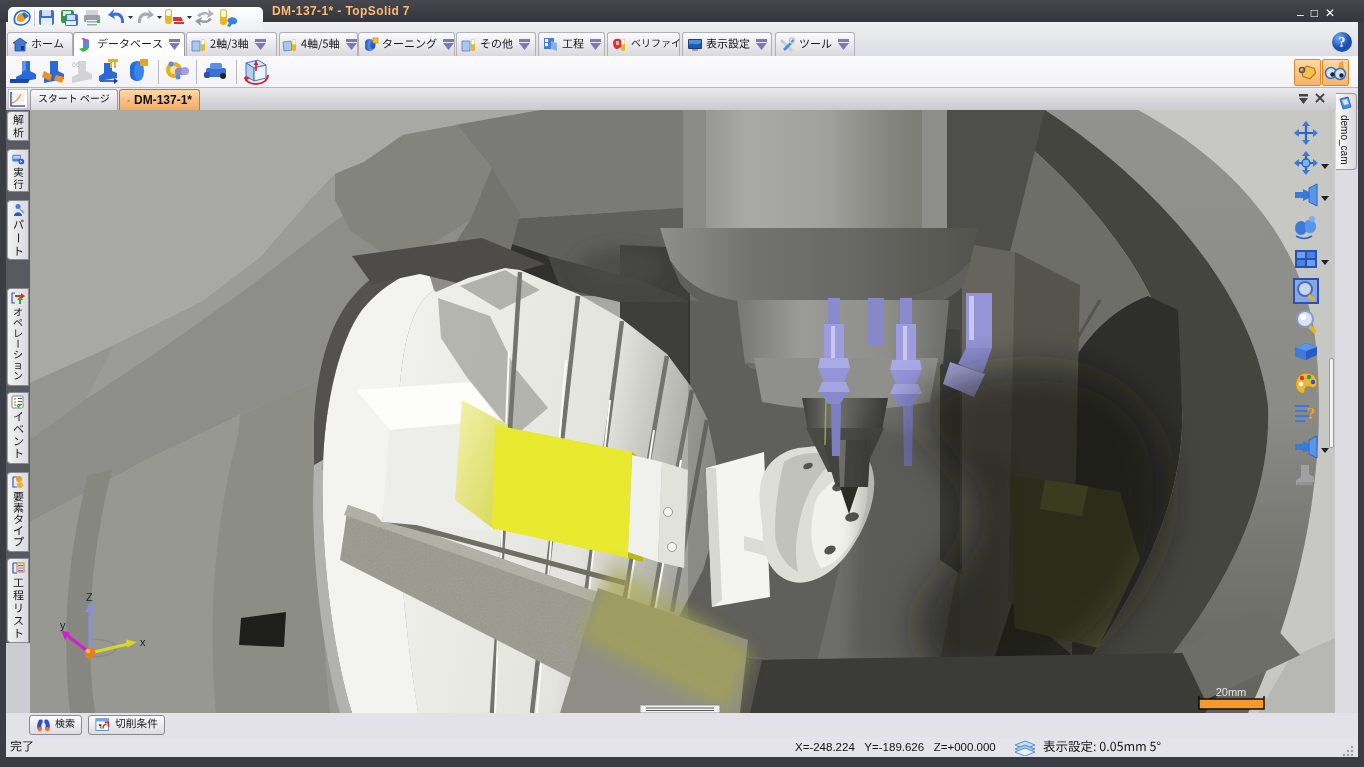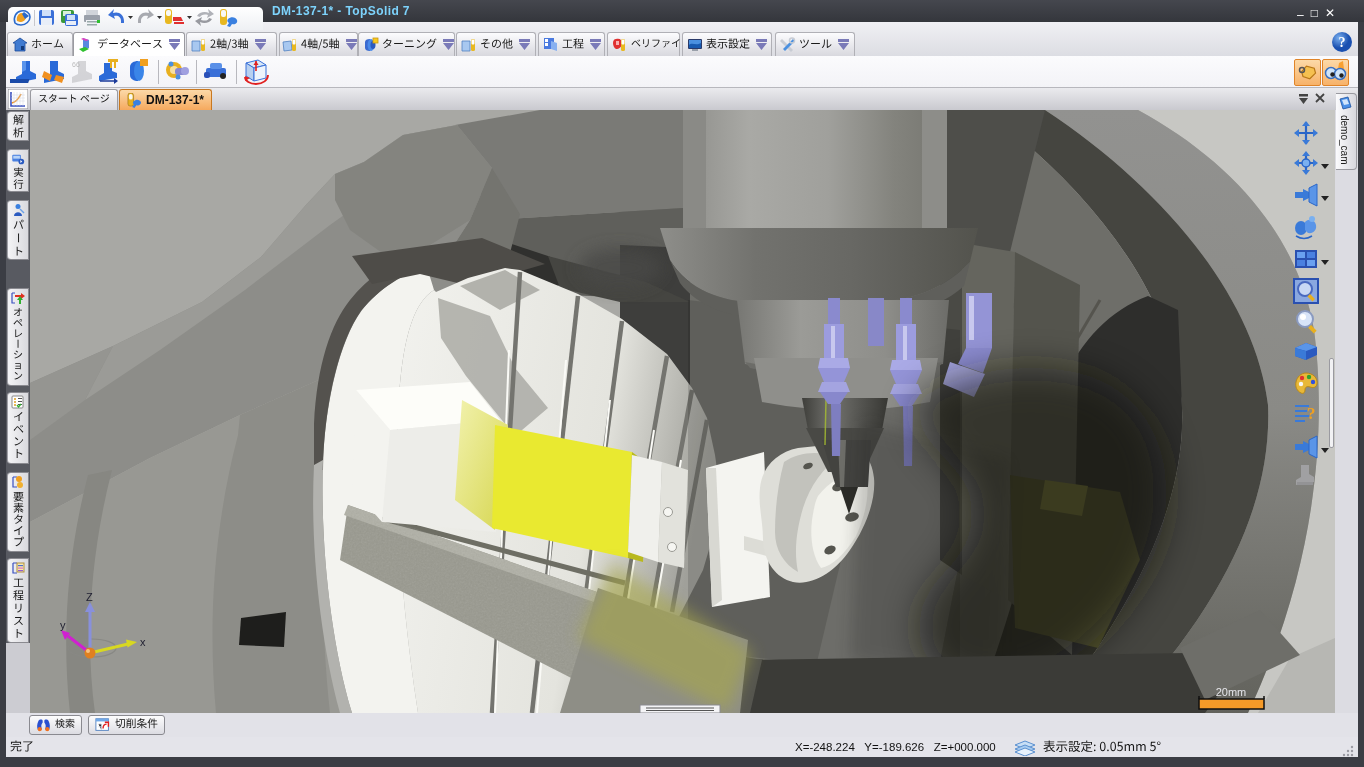--- a/index.html
+++ b/index.html
@@ -1,19 +1,19 @@
 <!DOCTYPE html>
 <html><head><meta charset="utf-8"><style>
 *{margin:0;padding:0;box-sizing:border-box}
 html,body{width:1364px;height:767px;overflow:hidden}
 body{font-family:"Liberation Sans",sans-serif;background:#3b3d44;position:relative}
 .abs{position:absolute}
 #titlebar{left:0;top:0;width:1364px;height:22px;background:linear-gradient(#45474e,#34363c)}
 #qat{left:8px;top:7px;width:255px;height:23px;background:linear-gradient(#ffffff,#eef0f4);border-radius:5px 5px 0 0;z-index:5}
-#title{left:272px;top:4px;color:#7dd3fc;font-weight:bold;font-size:12px;letter-spacing:.4px;font-family:"Liberation Sans",sans-serif}
+#title{left:272px;top:4px;color:#fdba74;font-weight:bold;font-size:12px;letter-spacing:.4px;font-family:"Liberation Sans",sans-serif}
 #winbtns{left:1297px;top:6px;color:#fff;display:flex;gap:7px;font-size:12px}
 #ribrow{left:0;top:22px;width:1364px;height:34px;background:linear-gradient(#f0f0f4,#dcdde3)}
 #toolrow{left:0;top:56px;width:1364px;height:32px;background:linear-gradient(#fbfbfd,#f3f3f7);border-bottom:1px solid #b7b7bd}
 #tabrow{left:0;top:88px;width:1364px;height:22px;background:linear-gradient(#eaeaee,#c9c9cf)}
 .rtab{position:absolute;top:32px;height:24px;white-space:nowrap;border:1px solid #b0b0b6;border-bottom:none;border-radius:3px 3px 0 0;background:linear-gradient(#fcfcfe,#d8d8de);display:flex;align-items:center;padding:0 4px}
 .rtab.sel{background:#fff;border-color:#9a9aa0;height:24px}
 .chev{width:13px;height:11px;margin-left:5px;flex:none}
 .rtab svg{flex:none}
 .ricon{width:16px;height:16px;margin-right:3px;flex:none}
 .dtab{position:absolute;top:89px;height:21px;border:1px solid #9a9aa0;border-bottom:none;border-radius:3px 3px 0 0;display:flex;align-items:center;font-size:12px;padding:0 7px;color:#111}
@@ -307,21 +307,21 @@
     <rect x="0" y="0" width="20" height="20" fill="#fff" stroke="#8a8a90"></rect>
     <path d="M3,3 L3,17 L17,17" stroke="#3a50c0" stroke-width="1.6" fill="none"></path>
     <path d="M4,14 C8,13 11,9 13,5" stroke="#f09020" stroke-width="1.6" fill="none"></path>
     <path d="M6,3 l0,14 M9,3 l0,14 M12,3 l0,14 M15,3 l0,14 M3,6 l14,0 M3,9 l14,0 M3,12 l14,0" stroke="#d0d4e0" stroke-width=".5"></path>
   </svg>
 <div class="dtab" style="left:30px;width:88px;background:linear-gradient(#fafafc,#d8d8de)">
     <svg style="position:relative;top:0px;left:0px;" width="87" height="16" viewBox="0 0 87 16">
       <path d="M9.6 2.532 8.988 2.064C8.796 2.1240000000000006 8.484 2.16 8.088000000000001 2.16C7.644 2.16 3.936 2.16 3.456 2.16C3.096 2.16 2.412 2.112 2.244 2.088000000000001V3.1800000000000006C2.376 3.168 3.036 3.12 3.456 3.12C3.876 3.12 7.704 3.12 8.136000000000001 3.12C7.836 4.1160000000000005 6.96 5.532 6.144 6.456C4.908 7.836 3.132 9.264000000000001 1.2 10.02L1.968 10.824C3.744 10.02 5.364 8.700000000000001 6.648000000000001 7.32C7.872 8.412 9.144 9.816 9.948 10.884L10.788 10.164C10.008000000000001 9.216000000000001 8.544 7.656000000000001 7.284 6.5760000000000005C8.136000000000001 5.496 8.892 4.0920000000000005 9.3 3.0600000000000005C9.372 2.8920000000000003 9.528 2.628 9.6 2.532Z M18.432000000000002 1.1400000000000006 17.34 0.7919999999999998C17.268 1.104000000000001 17.076 1.524000000000001 16.956 1.7400000000000002C16.392 2.8320000000000007 15.168 4.632000000000001 13.104 5.916L13.908 6.54C15.252 5.6160000000000005 16.32 4.44 17.088 3.3600000000000003H21.144C20.904 4.344 20.292 5.640000000000001 19.512 6.684000000000001C18.672 6.096 17.772 5.5200000000000005 16.98 5.064L16.332 5.724C17.1 6.204000000000001 18.012 6.828 18.876 7.452C17.796 8.616 16.259999999999998 9.72 14.232 10.344000000000001L15.096 11.088000000000001C17.124 10.332 18.6 9.228 19.668 8.040000000000001C20.16 8.436 20.616 8.808 20.976 9.132000000000001L21.684 8.304C21.3 7.992000000000001 20.82 7.620000000000001 20.316000000000003 7.248C21.228 6.024 21.875999999999998 4.62 22.188000000000002 3.516C22.259999999999998 3.3240000000000007 22.368000000000002 3.0360000000000005 22.476 2.8680000000000003L21.684 2.388C21.48 2.4719999999999995 21.216 2.508000000000001 20.892 2.508000000000001H17.64L17.892 2.0760000000000005C18.012 1.8599999999999994 18.228 1.452 18.432000000000002 1.1400000000000006Z M25.224 5.364000000000001V6.54C25.596 6.5040000000000004 26.232 6.48 26.892 6.48C27.792 6.48 32.58 6.48 33.480000000000004 6.48C34.019999999999996 6.48 34.524 6.5280000000000005 34.763999999999996 6.54V5.364000000000001C34.5 5.388000000000001 34.068 5.424 33.468 5.424C32.58 5.424 27.78 5.424 26.892 5.424C26.22 5.424 25.584 5.388000000000001 25.224 5.364000000000001Z M40.044 9.504000000000001C40.044 9.948 40.02 10.536000000000001 39.96 10.92H41.124C41.076 10.524000000000001 41.052 9.876000000000001 41.052 9.504000000000001L41.04 5.5440000000000005C42.372 5.964 44.448 6.768000000000001 45.756 7.476000000000001L46.164 6.456C44.903999999999996 5.82 42.624 4.956 41.04 4.476V2.5199999999999996C41.04 2.16 41.088 1.6440000000000001 41.124 1.2720000000000002H39.948C40.02 1.6440000000000001 40.044 2.184000000000001 40.044 2.5199999999999996C40.044 3.5280000000000005 40.044 8.832 40.044 9.504000000000001Z M59.136 3.3600000000000003C59.136 2.8680000000000003 59.532000000000004 2.484 60.024 2.484C60.504000000000005 2.484 60.900000000000006 2.8680000000000003 60.900000000000006 3.3600000000000003C60.900000000000006 3.8400000000000007 60.504000000000005 4.236000000000001 60.024 4.236000000000001C59.532000000000004 4.236000000000001 59.136 3.8400000000000007 59.136 3.3600000000000003ZM58.56 3.3600000000000003C58.56 4.164000000000001 59.22 4.812 60.024 4.812C60.828 4.812 61.476 4.164000000000001 61.476 3.3600000000000003C61.476 2.556000000000001 60.828 1.8960000000000008 60.024 1.8960000000000008C59.22 1.8960000000000008 58.56 2.556000000000001 58.56 3.3600000000000003ZM51.324000000000005 7.404 52.224000000000004 8.316C52.404 8.064 52.668 7.692 52.908 7.392C53.46 6.720000000000001 54.456 5.412000000000001 55.032000000000004 4.704000000000001C55.440000000000005 4.212000000000001 55.668000000000006 4.164000000000001 56.136 4.62C56.64 5.112 57.756 6.300000000000001 58.452000000000005 7.0920000000000005C59.22 7.968 60.276 9.192 61.128 10.224L61.956 9.348C61.032000000000004 8.364 59.832 7.056000000000001 59.028000000000006 6.204000000000001C58.32 5.448 57.300000000000004 4.380000000000001 56.568000000000005 3.684C55.752 2.9160000000000004 55.188 3.048 54.54 3.8040000000000003C53.784000000000006 4.692 52.74 6.024 52.176 6.6000000000000005C51.852000000000004 6.924 51.636 7.140000000000001 51.324000000000005 7.404Z M63.912 5.364000000000001V6.54C64.284 6.5040000000000004 64.92 6.48 65.58 6.48C66.48 6.48 71.268 6.48 72.168 6.48C72.708 6.48 73.212 6.5280000000000005 73.452 6.54V5.364000000000001C73.188 5.388000000000001 72.756 5.424 72.156 5.424C71.268 5.424 66.468 5.424 65.58 5.424C64.908 5.424 64.272 5.388000000000001 63.912 5.364000000000001Z M83.28 1.6080000000000005 82.62 1.8840000000000003C83.016 2.436 83.412 3.1560000000000006 83.712 3.7800000000000002L84.396 3.468C84.12 2.904 83.58 2.040000000000001 83.28 1.6080000000000005ZM84.852 1.032 84.18 1.3200000000000003C84.58800000000001 1.8599999999999994 84.99600000000001 2.5440000000000005 85.32000000000001 3.1800000000000006L86.004 2.8680000000000003C85.70400000000001 2.3160000000000007 85.176 1.452 84.852 1.032ZM78.156 1.4280000000000008 77.616 2.232000000000001C78.312 2.6400000000000006 79.62 3.5040000000000004 80.196 3.9480000000000004L80.76 3.12C80.244 2.748 78.864 1.8239999999999998 78.156 1.4280000000000008ZM76.35600000000001 10.008000000000001 76.908 10.98C78.024 10.752 79.68 10.200000000000001 80.88 9.492C82.8 8.364 84.456 6.816000000000001 85.5 5.208L84.924 4.212000000000001C83.952 5.904000000000001 82.368 7.476000000000001 80.376 8.616C79.164 9.3 77.664 9.780000000000001 76.35600000000001 10.008000000000001ZM76.34400000000001 4.128 75.804 4.944C76.536 5.316000000000001 77.83200000000001 6.156000000000001 78.432 6.588000000000001L78.97200000000001 5.748C78.456 5.376 77.052 4.5120000000000005 76.34400000000001 4.128Z" fill="#1a1a1a"></path>
     </svg>
   </div>
-<div class="dtab" style="left:119px;width:93px;background:linear-gradient(#fcd9a8,#f5a95e);border-color:#c87820;font-weight:bold;white-space:nowrap;font-size:12px">
+<div class="dtab" style="left:119px;width:81px;background:linear-gradient(#fcd9a8,#f5a95e);border-color:#c87820;font-weight:bold;white-space:nowrap;font-size:12px">
 <svg class="qicon" style="width:15px;height:15px" viewBox="0 0 16 16">
       <rect x="1" y="0" width="6" height="14" rx="2.5" fill="#e8b020" stroke="#907010" stroke-width=".6"></rect>
       <rect x="2" y="1" width="4" height="6" rx="2" fill="#f8f8f0"></rect>
       <path d="M7,9 c3,-3 7,-2 8,1 c0,3 -3,4 -5,3 l-2,3 -2.5,-1 2,-3 c-1.5,-1 -1.5,-2 -.5,-3z" fill="#3a80e0"></path>
     </svg>DM-137-1*</div>
 <svg class="abs" width="34" height="12" style="left:1298px;top:93px" viewBox="0 0 34 12">
     <path d="M1,1 l9,0 0,2.5 -9,0z M1,5 l9,0 -4.5,6z" fill="#444"></path>
     <path d="M18,1 L26,9 M26,1 L18,9" stroke="#444" stroke-width="1.8"></path>
   </svg>
 <div class="abs" id="lstrip">

